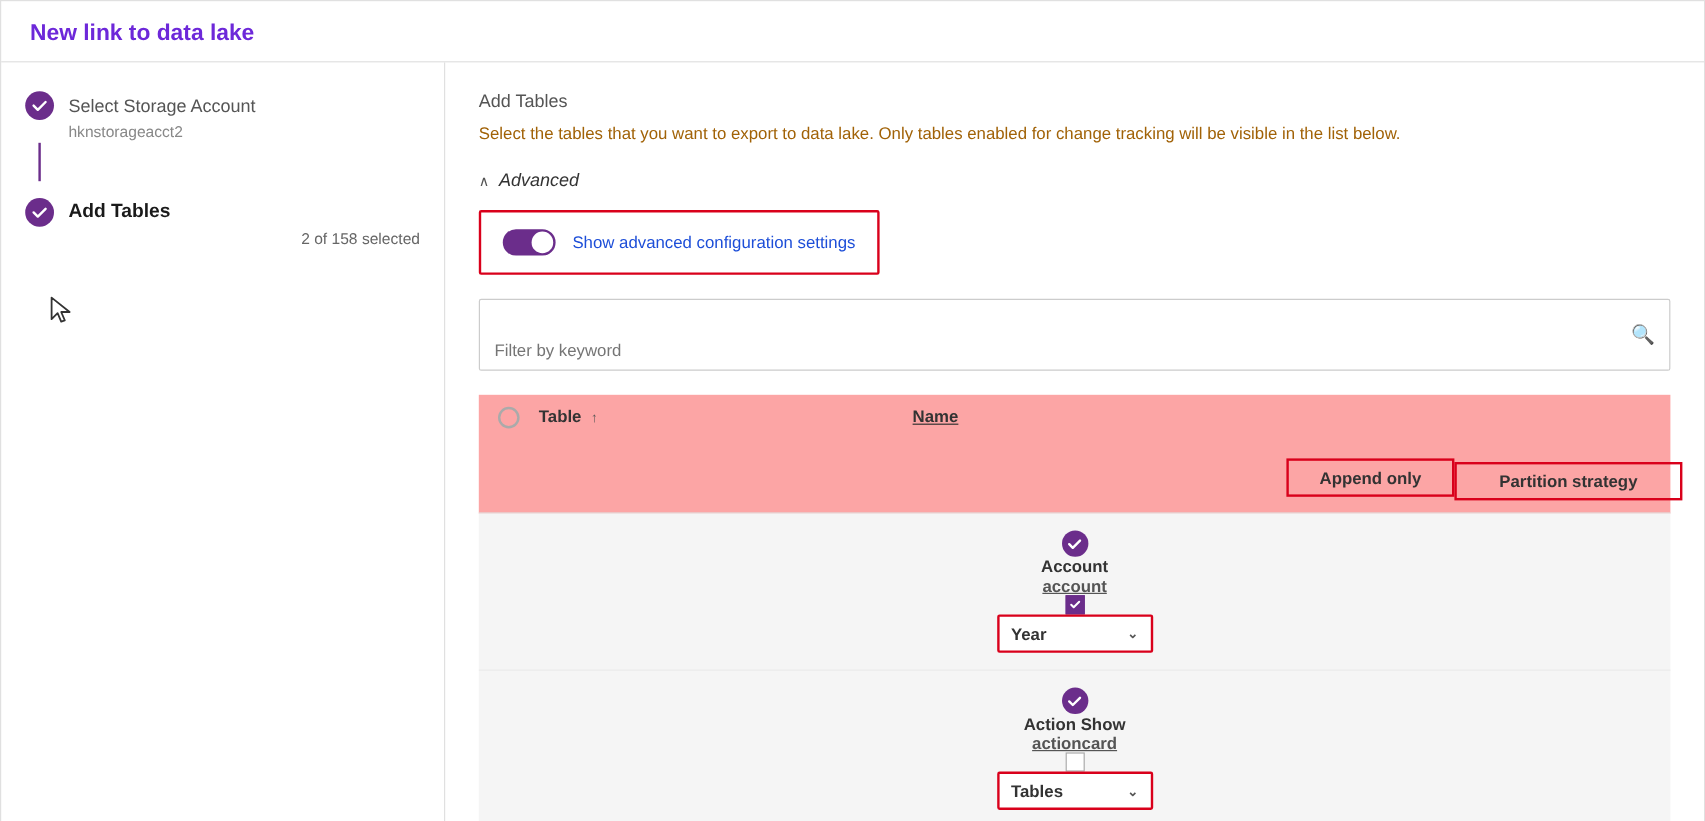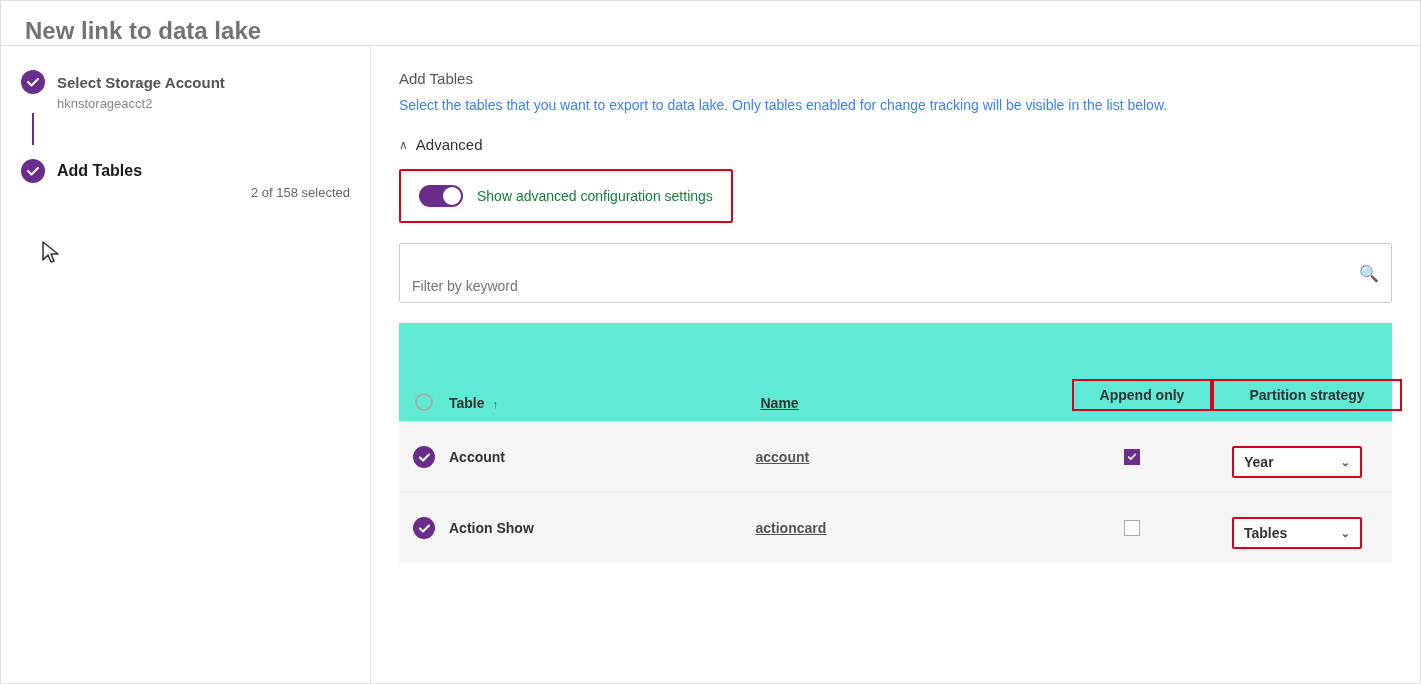--- a/index.html
+++ b/index.html
@@ -1,87 +1,87 @@
 <!DOCTYPE html>
 <html><head>
   <meta charset="utf-8">
   <style>
     * { box-sizing: border-box; margin: 0; padding: 0; }
     body { font-family: 'Segoe UI', Tahoma, Geneva, Verdana, sans-serif; background: #fff; color: #333; font-size: 14px; }
 
     .page-container { width: 1421px; min-height: 684px; display: flex; flex-direction: column; border: 1px solid #e0e0e0; }
 
-    .page-title { padding: 16px 24px 0; font-size: 24px; font-weight: 600; color: #737373; border-bottom: 1px solid #e0e0e0; }
+    .page-title { padding: 16px 24px 12px; font-size: 19px; font-weight: 600; color: #6d28d9; border-bottom: 1px solid #e0e0e0; }
 
     .content-area { display: flex; flex: 1; }
 
     
     .sidebar { width: 370px; border-right: 1px solid #e0e0e0; padding: 24px 20px; flex-shrink: 0; }
 
     .sidebar-step { display: flex; flex-direction: column; margin-bottom: 12px; }
     .sidebar-step-row { display: flex; align-items: center; gap: 12px; }
     .step-indicator { width: 24px; height: 24px; border-radius: 50%; background: #6b2d8b; display: flex; align-items: center; justify-content: center; flex-shrink: 0; }
     .step-indicator svg { width: 14px; height: 14px; }
     .step-line { width: 2px; height: 32px; background: #6b2d8b; margin-left: 11px; margin-top: 2px; margin-bottom: 2px; }
-    .step-title { font-size: 15px; color: #555; font-weight: 700; }
+    .step-title { font-size: 15px; color: #555; font-weight: 400; }
     .step-subtitle { font-size: 13px; color: #888; margin-left: 36px; margin-top: 2px; }
     .step-title.active { font-weight: 700; color: #1a1a1a; font-size: 16px; }
     .step-subtitle.active { color: #666; margin-left: 36px; text-align: right; }
 
     .cursor-icon { margin-top: 40px; margin-left: 20px; color: #333; font-size: 22px; }
 
     
     .main-panel { flex: 1; padding: 24px 28px; overflow: hidden; }
 
     .section-title { font-size: 15px; color: #555; margin-bottom: 8px; }
-    .section-desc { font-size: 14px; color: #3b82f6; line-height: 1.5; margin-bottom: 20px; max-width: 900px; }
+    .section-desc { font-size: 14px; color: #a16207; line-height: 1.5; margin-bottom: 20px; max-width: 900px; }
 
     
     .advanced-header { display: flex; align-items: center; gap: 8px; margin-bottom: 16px; cursor: pointer; }
     .chevron-icon { font-size: 12px; color: #555; }
-    .advanced-label { font-size: 15px; color: #333; font-weight: 400; }
+    .advanced-label { font-size: 15px; color: #333; font-weight: 400; font-style: italic; }
 
     
     .toggle-row { display: flex; align-items: center; gap: 14px; border: 2px solid #d9001b; border-radius: 2px; padding: 14px 18px; display: inline-flex; margin-bottom: 20px; }
     .toggle-switch { position: relative; width: 44px; height: 22px; flex-shrink: 0; }
     .toggle-track { position: absolute; top: 0; left: 0; right: 0; bottom: 0; background: #6b2d8b; border-radius: 11px; cursor: pointer; }
     .toggle-thumb { position: absolute; width: 18px; height: 18px; background: #fff; border-radius: 50%; top: 2px; left: 24px; transition: 0.2s; }
-    .toggle-text { font-size: 14px; color: #15803d; }
+    .toggle-text { font-size: 14px; color: #1d4ed8; }
 
     
     .search-bar { display: flex; align-items: center; border: 1px solid #ccc; border-radius: 2px; padding: 8px 12px; margin-bottom: 20px; width: 100%; }
     .search-input { border: none; outline: none; flex: 1; font-size: 14px; color: #999; background: transparent; margin-top: 26px; }
     .search-icon { color: #555; font-size: 16px; }
-    .table-header { display: flex; align-items: flex-end; padding: 10px 0; border-bottom: 1px solid #e0e0e0; background: #5eead4; }
+    .table-header { display: flex; align-items: flex-start; padding: 10px 0; border-bottom: 1px solid #e0e0e0; background: #fca5a5; }
     .col-checkbox { width: 50px; display: flex; justify-content: center; }
     .col-table { flex: 2; font-size: 14px; color: #333; font-weight: 600; }
     .col-name { flex: 2; font-size: 14px; color: #333; font-weight: 600; text-decoration: underline; }
     .col-append { width: 140px; font-size: 14px; color: #333; font-weight: 600; text-align: center; }
     .col-partition { width: 180px; font-size: 14px; color: #333; font-weight: 600; text-align: center; }
 
     .col-append-header { width: 140px; border: 2px solid #d9001b; padding: 6px 10px; font-weight: 600; text-align: center; margin-top: 43px; }
     .col-partition-header { width: 190px; border: 2px solid #d9001b; padding: 6px 10px; font-weight: 600; text-align: center; margin-top: 46px; }
 
-    .table-row { display: flex; align-items: center; padding: 14px 0; border-bottom: 1px solid #e8e8e8; background: #f5f5f5; }
+    .table-row { display: flex; align-items: center; padding: 14px 0; border-bottom: 1px solid #e8e8e8; background: #f5f5f5; flex-direction: column; }
     .table-row:last-child { border-bottom: none; }
 
     .sort-arrow { font-size: 11px; color: #555; margin-left: 4px; }
 
     .radio-circle { width: 18px; height: 18px; border-radius: 50%; border: 2px solid #aaa; display: flex; align-items: center; justify-content: center; }
 
     .checked-circle { width: 22px; height: 22px; border-radius: 50%; background: #6b2d8b; display: flex; align-items: center; justify-content: center; }
     .checked-circle svg { width: 13px; height: 13px; }
 
     .checkbox-square { width: 16px; height: 16px; border: 1px solid #aaa; display: flex; align-items: center; justify-content: center; background: #fff; }
     .checkbox-checked { width: 16px; height: 16px; border: 1px solid #6b2d8b; background: #6b2d8b; display: flex; align-items: center; justify-content: center; }
 
     .cell-name { flex: 2; font-size: 14px; color: #333; }
     .cell-name-value { flex: 2; font-size: 14px; color: #555; }
     .cell-append { width: 140px; display: flex; justify-content: center; align-items: center; }
-    .cell-partition { width: 190px; display: flex; justify-content: center; align-items: center; margin-top: 10px; }
+    .cell-partition { width: 190px; display: flex; justify-content: center; align-items: center; }
 
     .dropdown { border: 2px solid #d9001b; padding: 6px 10px; font-size: 14px; color: #333; display: flex; align-items: center; justify-content: space-between; width: 130px; cursor: pointer; background: #fff; border-radius: 2px; }
     .dropdown-arrow { font-size: 11px; color: #555; }
   </style>
 </head>
 <body>
 
 <div class="page-container">
 
   <div class="page-title">New link to data lake</div>

